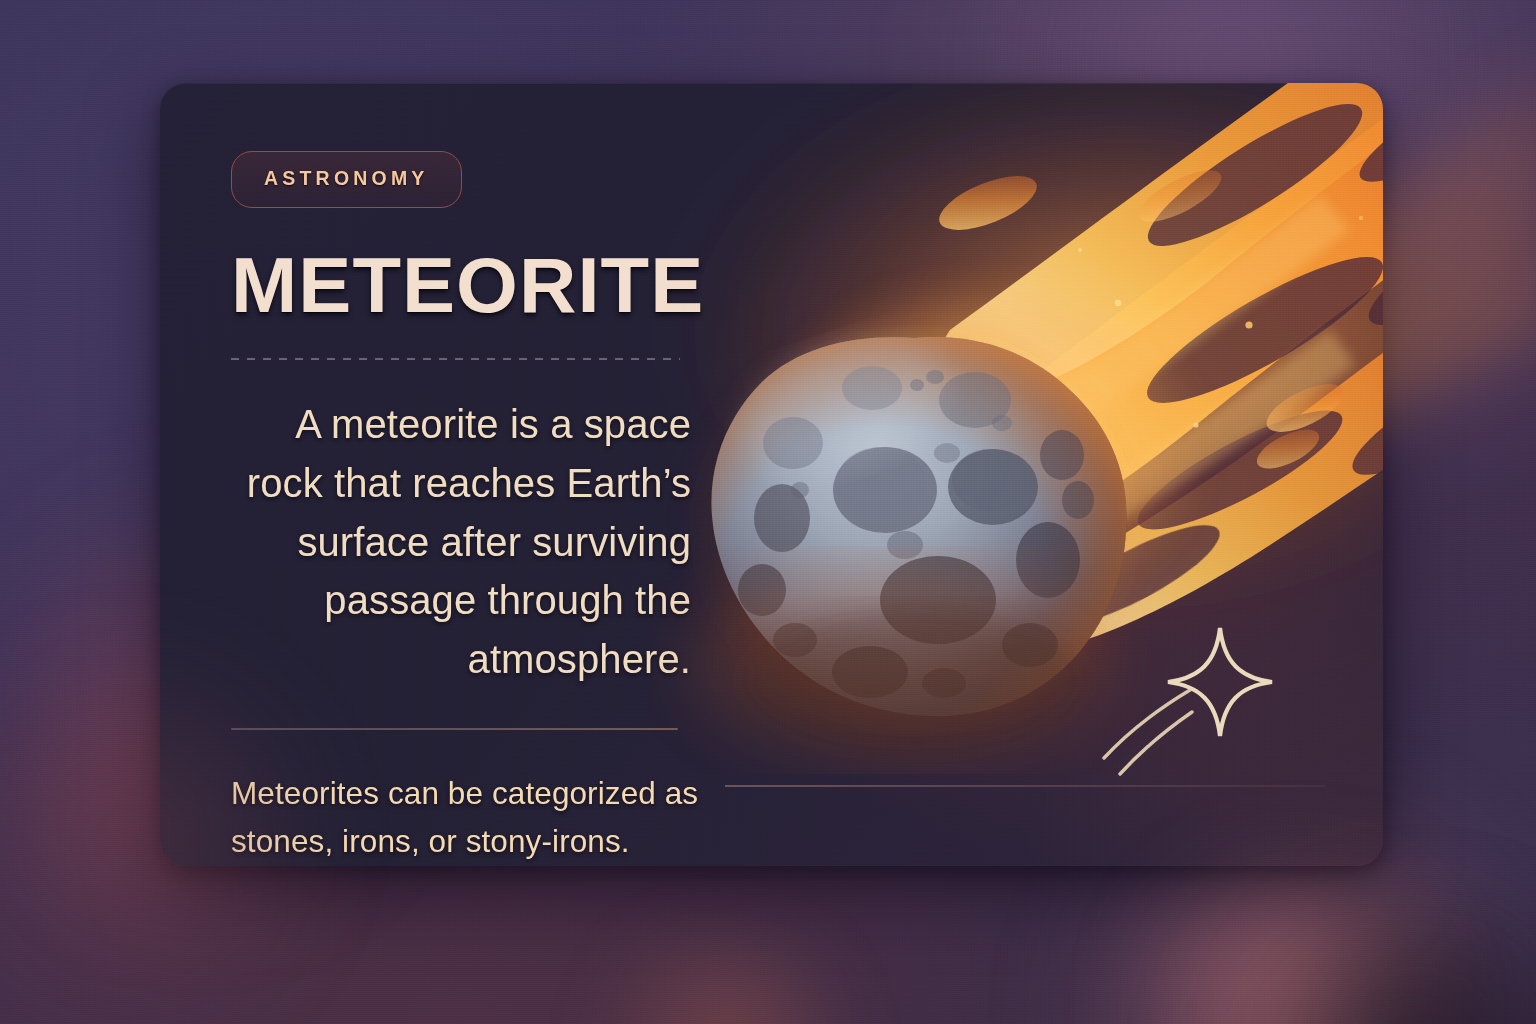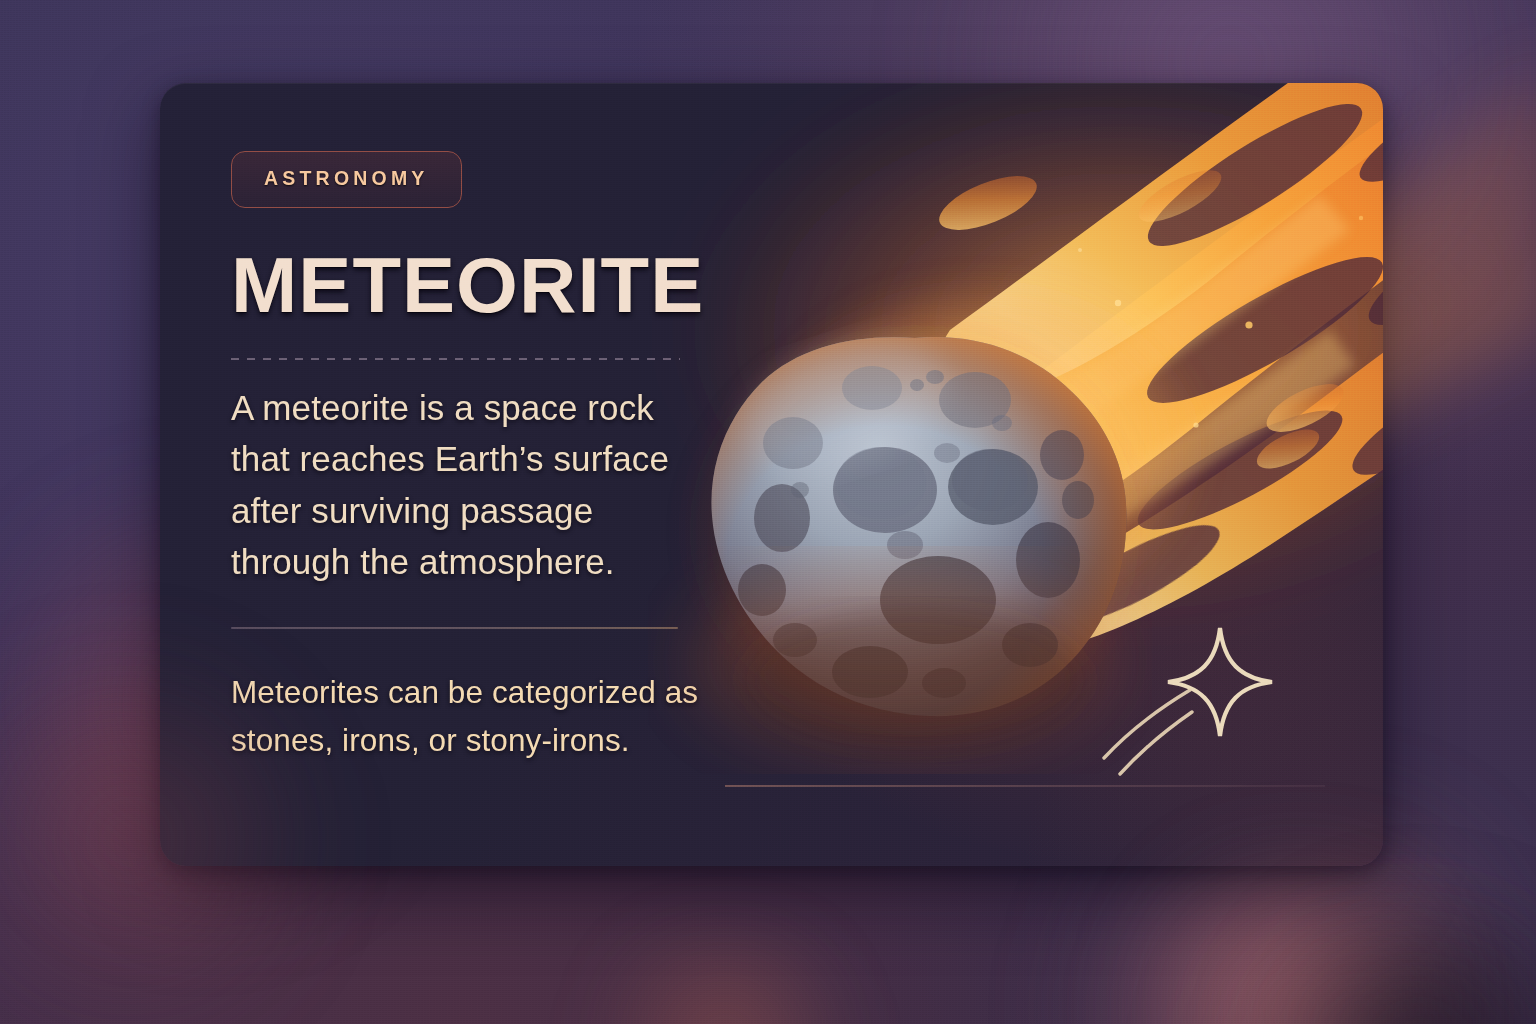--- a/index.html
+++ b/index.html
@@ -84,21 +84,21 @@
 
   
   #text-col {
     position:absolute;
     left:231px; top:151px;
     width:470px;
   }
   #category-badge {
     display:inline-block;
     border:1.6px solid #8e4a42;
-    border-radius:14px;
+    border-radius:21px;
     padding:17px 32px 18px 32px;
     background:linear-gradient(180deg, rgba(84,46,56,.42), rgba(60,36,48,.28));
     letter-spacing:4.2px;
     font-size:19.5px;
     font-weight:700;
     color:#f7c79c;
     text-shadow:0 1px 2px rgba(0,0,0,.75);
     line-height:1;
   }
   #card-title {
@@ -114,27 +114,28 @@
   }
   #divider-dashed {
     margin-top:35px;
     width:449px; height:2px;
     background-image:linear-gradient(to right, #6d6175 0 52%, rgba(0,0,0,0) 52% 100%);
     background-size:16px 2px;
     background-repeat:repeat-x;
     opacity:.95;
   }
   #body-text {
-    margin-top:22px;
+    margin-top:35px;
     width:460px;
-    font-size:35px;
+    font-size:40px;
     line-height:1.47;
     color:#f0dcc0;
     text-shadow:0 2px 4px rgba(8,6,16,.7);
     letter-spacing:.1px;
+    text-align:right;
   }
   #divider-solid {
     margin-top:39px;
     width:447px; height:2.5px;
     border-radius:2px;
     background:linear-gradient(to right, #5e5262 0%, #6a5a62 55%, #7d6558 100%);
     opacity:.85;
   }
   #fact-text {
     margin-top:40px;

